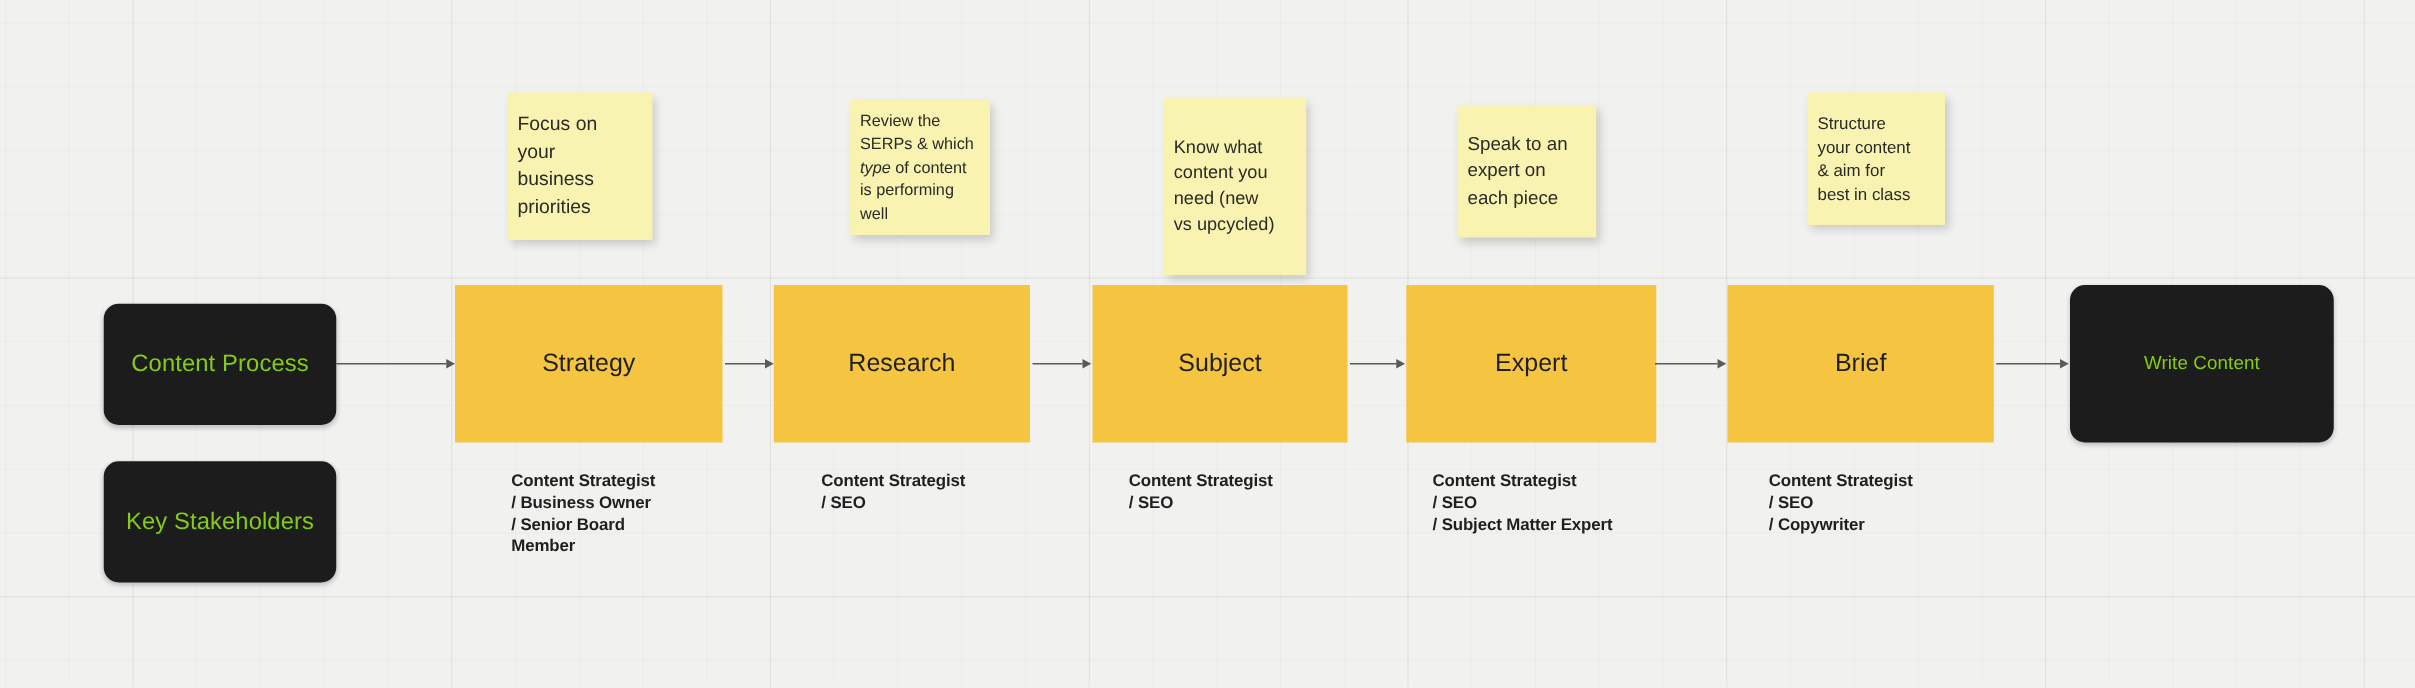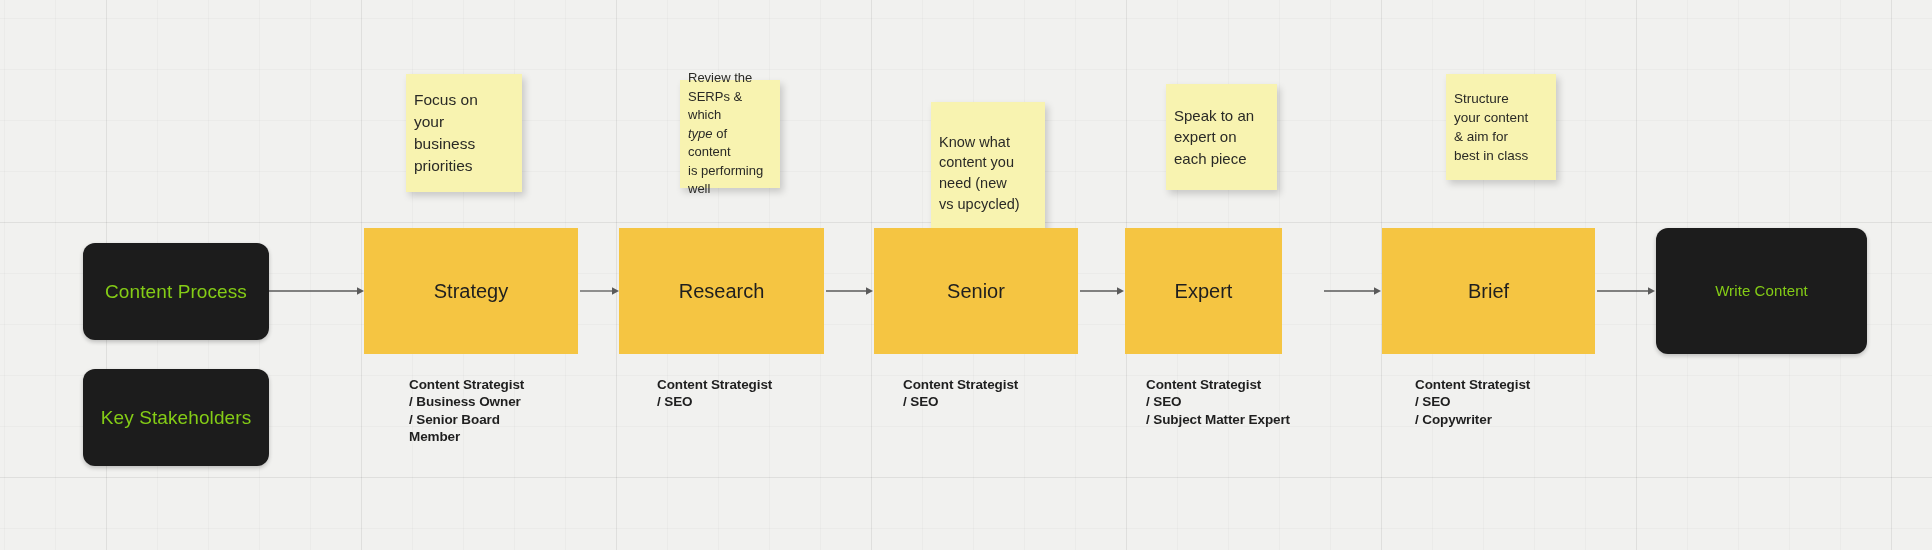--- a/index.html
+++ b/index.html
@@ -103,25 +103,25 @@
 </style>
 </head>
 <body>
 
 <div id="canvas">
 
   <div class="sticky" style="left:406px; top:74px; width:116px; height:118px; font-size:15.5px;">
     <span class="note-text">Focus on<br>your<br>business<br>priorities</span>
   </div>
 
-  <div class="sticky" style="left:680px; top:80px; width:100px; height:108px; font-size:13px;">
+  <div class="sticky" style="left:680px; top:80px; width:112px; height:108px; font-size:13px;">
     <span class="note-text">Review the<br>SERPs &amp; which<br><em>type</em> of content<br>is performing<br>well</span>
   </div>
 
-  <div class="sticky" style="left:931px; top:78px; width:114px; height:142px; font-size:14.5px;margin-top:24px;">
+  <div class="sticky" style="left:931px; top:78px; width:114px; height:142px; font-size:14.5px;">
     <span class="note-text">Know what<br>content you<br>need (new<br>vs upcycled)</span>
   </div>
 
   <div class="sticky" style="left:1166px; top:84px; width:111px; height:106px; font-size:15px;">
     <span class="note-text">Speak to an<br>expert on<br>each piece</span>
   </div>
 
   <div class="sticky" style="left:1446px; top:74px; width:110px; height:106px; font-size:13.5px;">
     <span class="note-text">Structure<br>your content<br>&amp; aim for<br>best in class</span>
   </div>
@@ -140,24 +140,24 @@
 
   <div class="stage-box" style="left:364px; top:228px; width:214px; height:126px;">
     <span>Strategy</span>
   </div>
 
   <div class="stage-box" style="left:619px; top:228px; width:205px; height:126px;">
     <span>Research</span>
   </div>
 
   <div class="stage-box" style="left:874px; top:228px; width:204px; height:126px;">
-    <span>Senior</span>
-  </div>
-
-  <div class="stage-box" style="left:1125px; top:228px; width:157px; height:126px;">
+    <span>Subject</span>
+  </div>
+
+  <div class="stage-box" style="left:1125px; top:228px; width:200px; height:126px;">
     <span>Expert</span>
   </div>
 
   <div class="stage-box" style="left:1382px; top:228px; width:213px; height:126px;">
     <span>Brief</span>
   </div>
 
   <div class="arrow" style="left:269px; top:285px; width:96px;">
     <svg width="96" height="12" viewBox="0 0 96 12">
       <line x1="0" y1="6" x2="88" y2="6" stroke="#5a5a5a" stroke-width="1.3"></line>

